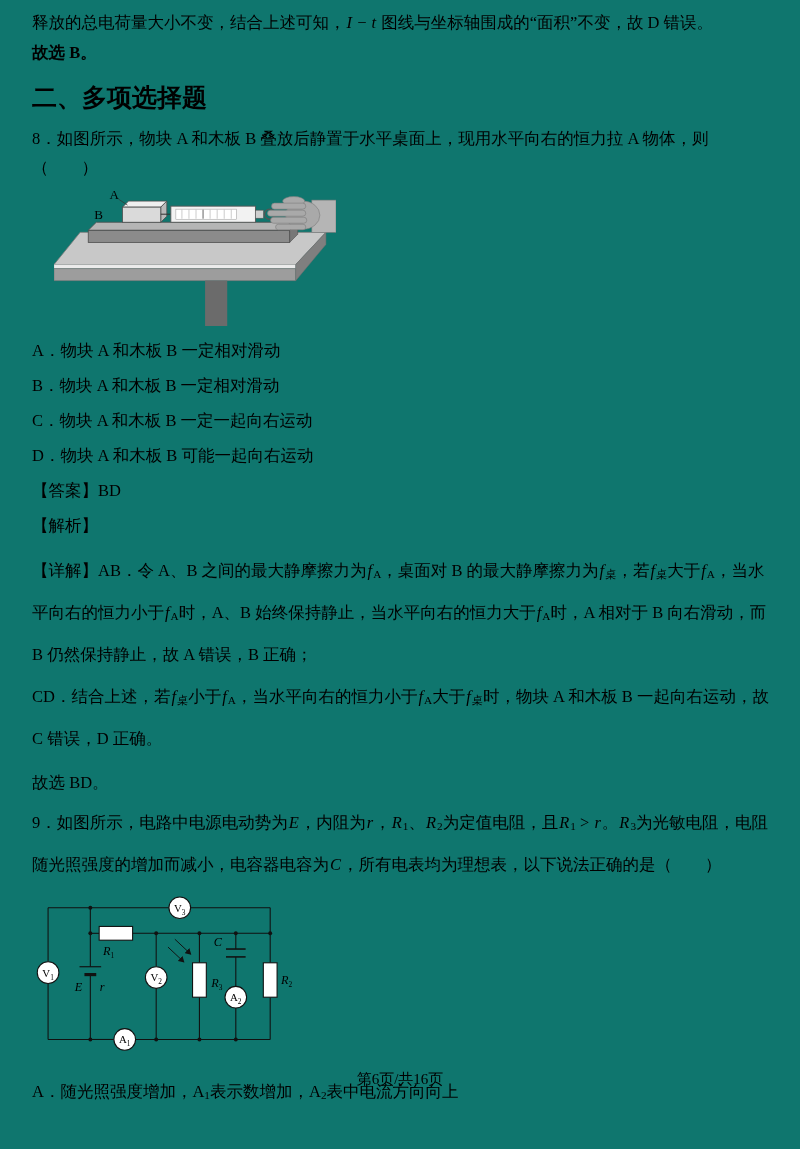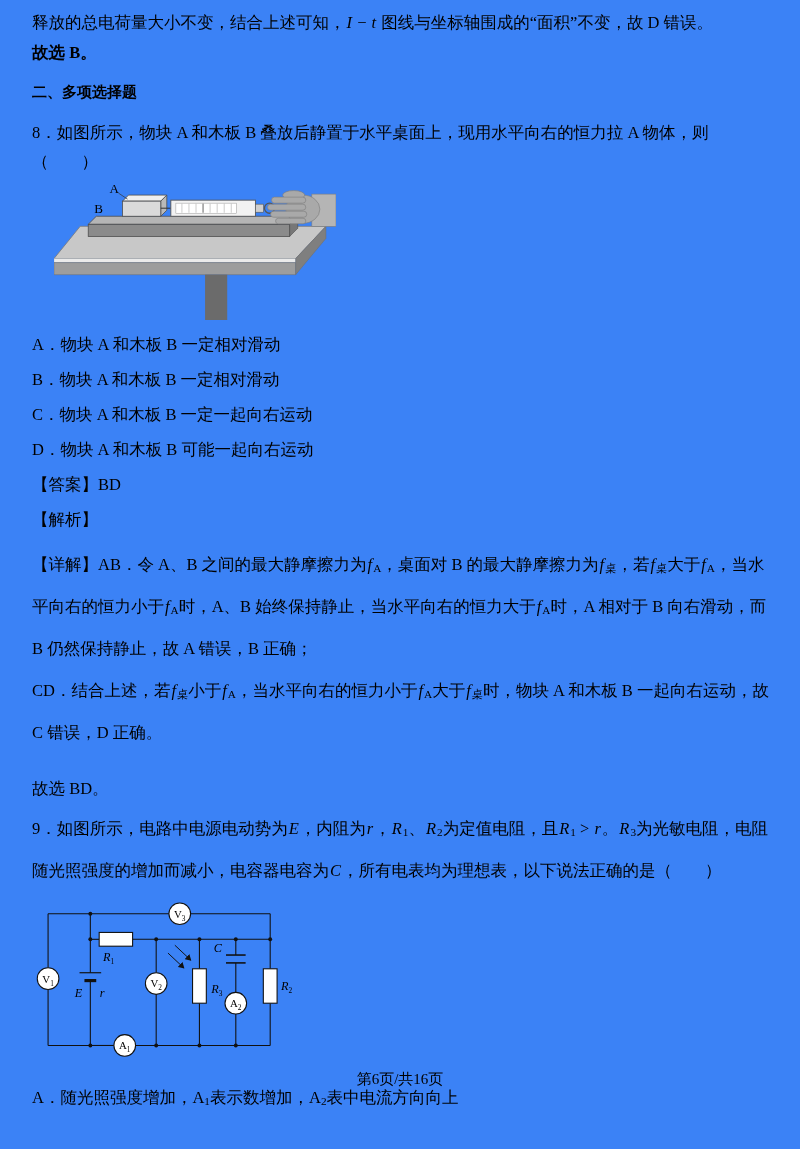--- a/index.html
+++ b/index.html
@@ -4,33 +4,33 @@
 <style>
   * { margin: 0; padding: 0; box-sizing: border-box; }
   html, body { background: #ffffff; }
   body {
     width: 800px; height: 1149px;
     font-family: "Liberation Serif", "DejaVu Serif", serif;
     color: #000;
   }
   .page {
     position: relative; width: 800px; height: 1149px;
-    background: #3b82f6; overflow: hidden;
+    background: #0f766e; overflow: hidden;
     padding: 8px 30px 4px 32px;
   }
   .body { font-size: 16.5px; line-height: 29px; }
   .p2 { margin-top: 1px; font-weight: bold; }
-  .section { font-size: 15px; font-weight: bold; margin-top: 12px; line-height: 26px; }
+  .section { font-size: 25px; font-weight: bold; margin-top: 18px; line-height: 26px; }
   .stem { margin-top: 13px; }
   .figwrap1 { margin: 6px 0 10px 22px; }
   .figwrap2 { margin: 8px 0 8px 2px; }
   .opt { font-size: 16.5px; line-height: 22px; margin-bottom: 13px; font-family: Liberation Serif, serif; }
   .opt.first { margin-top: 2px; }
   .loose { line-height: 42px; }
-  .concl { line-height: 22px; margin: 24px 0 8px; }
+  .concl { line-height: 22px; margin: 12px 0 8px; }
   .opta9 { line-height: 28px; }
   .footer {
     position: absolute; left: 0; right: 0; top: 1070px;
     text-align: center; font-size: 15px;
   }
   i.mv { font-style: italic; padding: 0 1px; }
   sub.ms { font-size: 0.68em; line-height: 0; vertical-align: -0.2em; }
   svg text { font-family: "Liberation Serif", "DejaVu Serif", serif; }
   .mlabel { font-size: 11px; }
   .tsub { font-size: 7.5px; }

